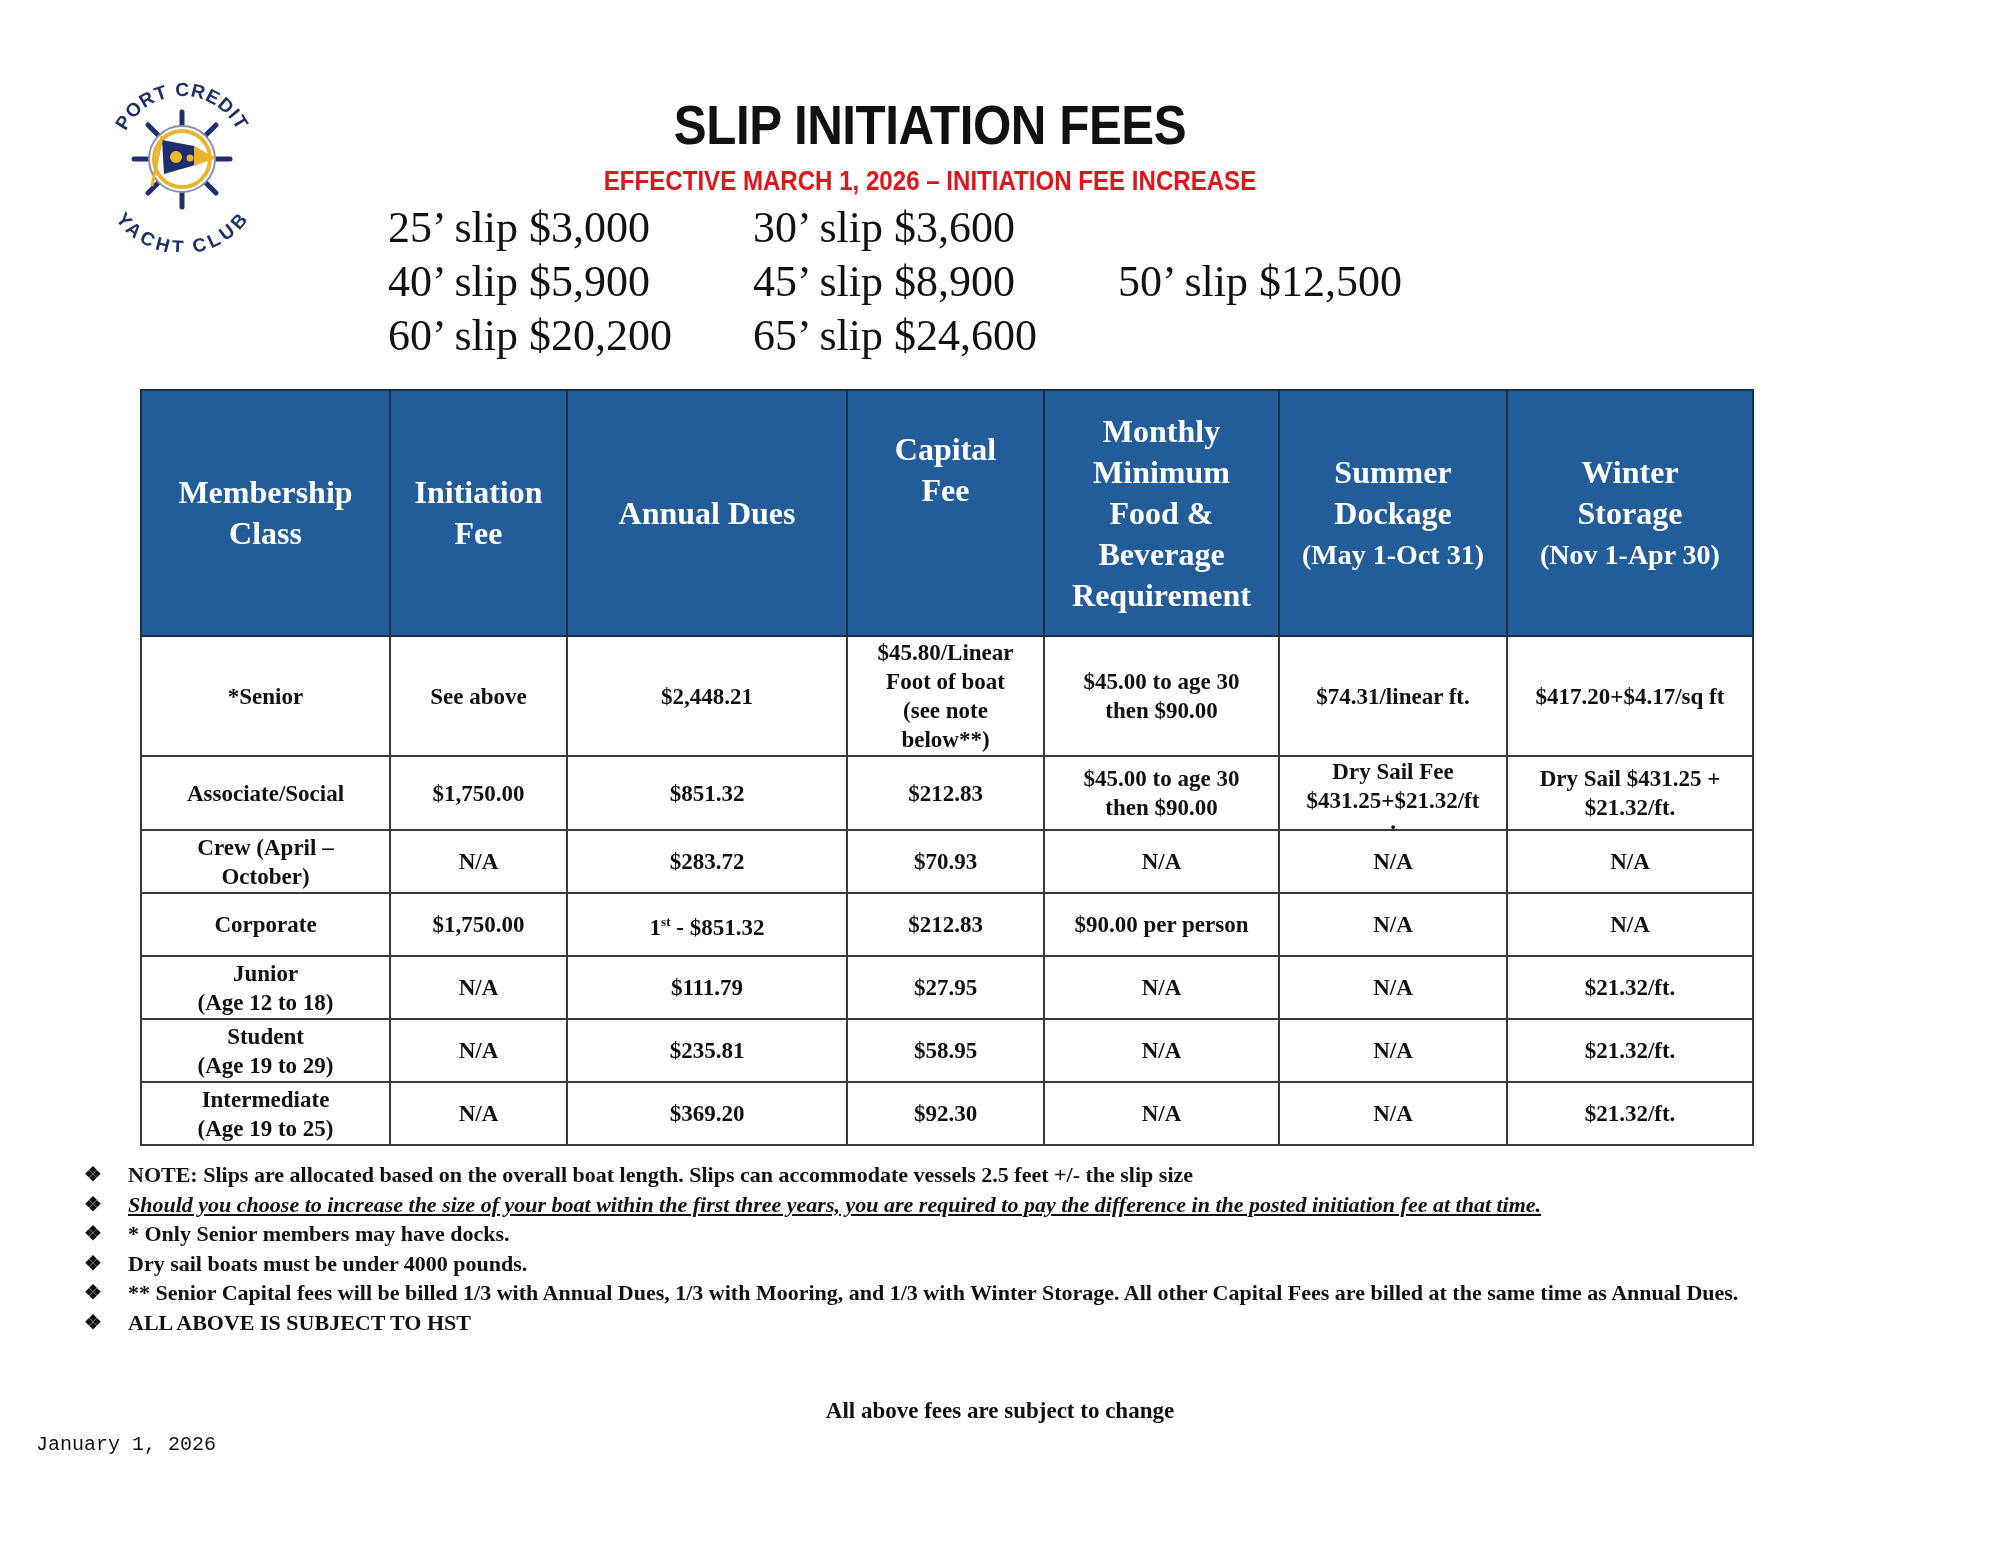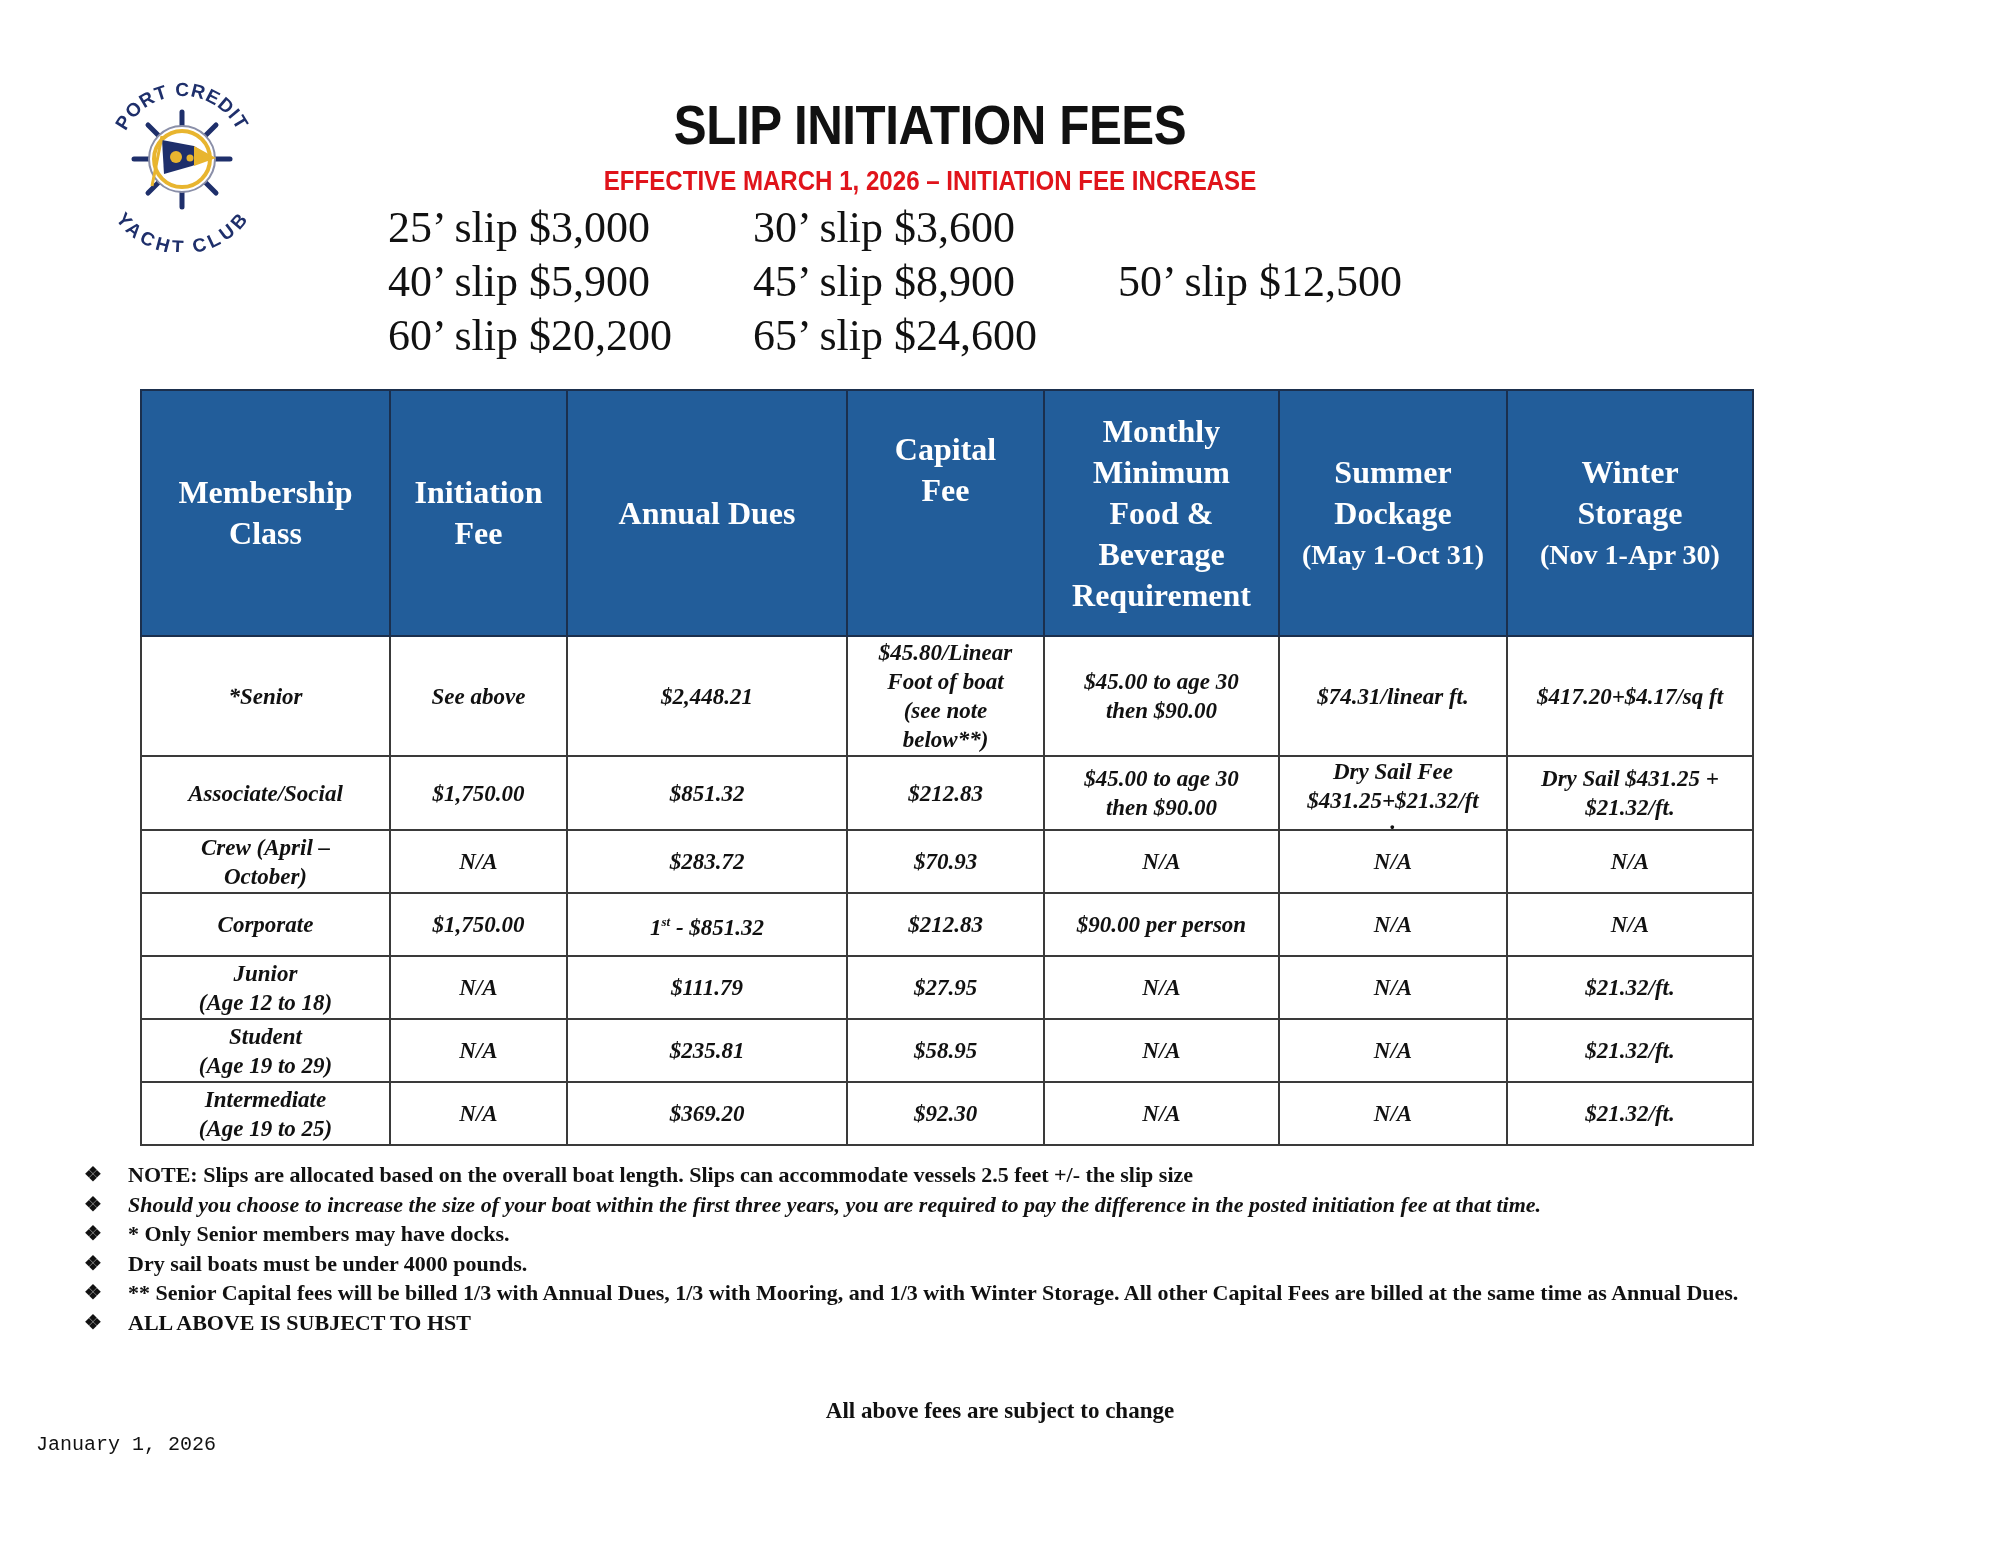--- a/index.html
+++ b/index.html
@@ -18,29 +18,29 @@
           transform-origin:left center; }
   .slip.c0 { width:365px; } .slip.c1 { width:365px; } .slip.c2 { width:380px; }
 
   table.fees { position:absolute; left:140px; top:389px; border-collapse:collapse;
                table-layout:fixed; width:1612px; }
   table.fees th, table.fees td { border:2px solid #3a3a3a; text-align:center; vertical-align:middle;
                font-family:"Liberation Serif", serif; font-weight:bold; padding:0 2px; }
   table.fees th { background:#225d9a; color:#ffffff; font-size:32px; line-height:41px; height:206px;
                   border-color:#1b2f4d; }
   table.fees th .sub { font-size:28px; }
-  table.fees td { font-size:23px; line-height:29px; color:#111;font-style:italic; }
+  table.fees td { font-size:23px; line-height:29px; color:#111; }
   td.top { vertical-align:top; padding-top:2px; }
   sup { font-size:13px; vertical-align:9px; }
 
   .notes { position:absolute; left:84px; top:1160px; width:1900px; list-style:none; margin:0; padding:0; }
   .notes li { position:relative; padding-left:44px; font-family:"Liberation Serif", serif;
               font-weight:bold; font-size:22px; line-height:29.5px; }
   .notes li .bullet { position:absolute; left:0; top:0; font-size:20px; }
-  .notes li.em span.txt { font-style:italic; }
+  .notes li.em span.txt { font-style:italic; text-decoration:underline; }
   .change { position:absolute; left:0; width:2000px; top:1398px; text-align:center;
             font-weight:bold; font-size:23px; }
   .date { position:absolute; left:36px; top:1433px; font-size:20px; font-family:Liberation Mono, monospace; }
 </style>
 </head>
 <body>
 
 <div class="logo">
   <svg width="180" height="190" viewBox="0 0 180 190">
     <defs>

